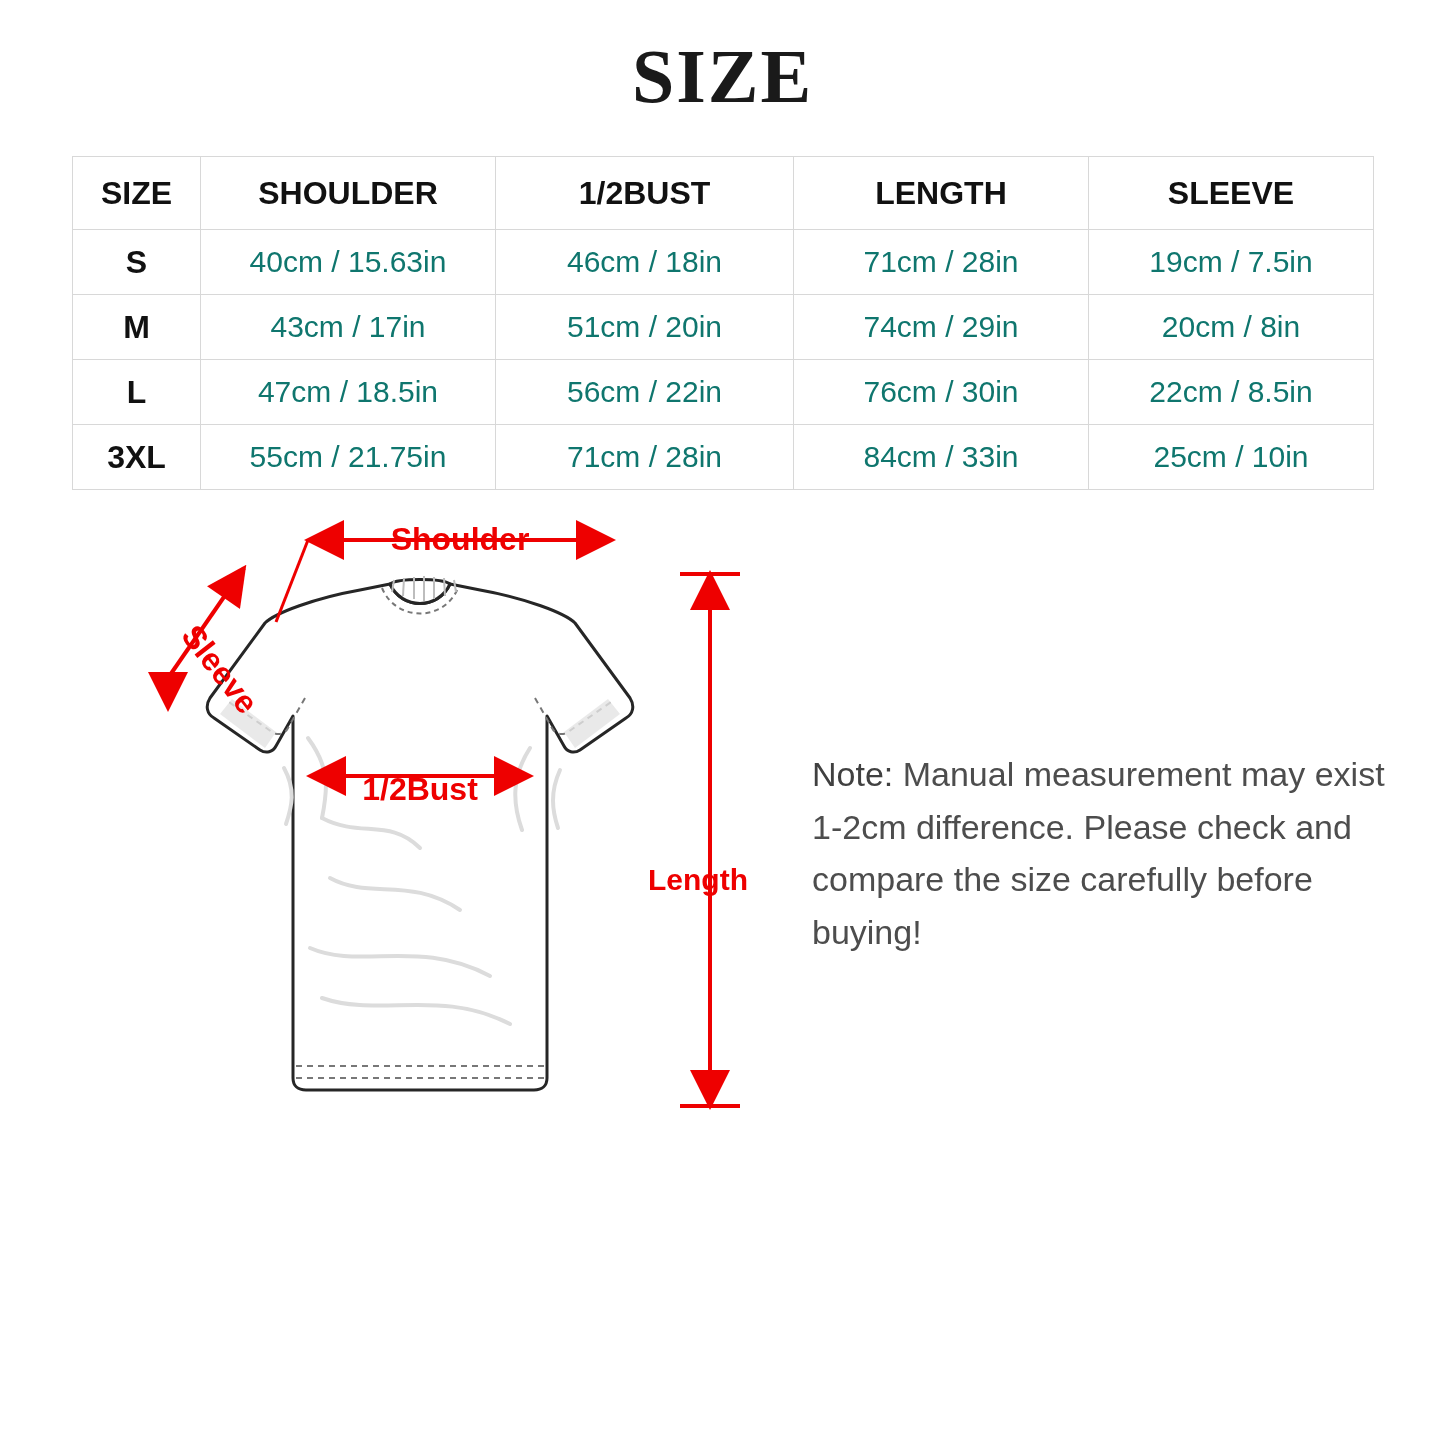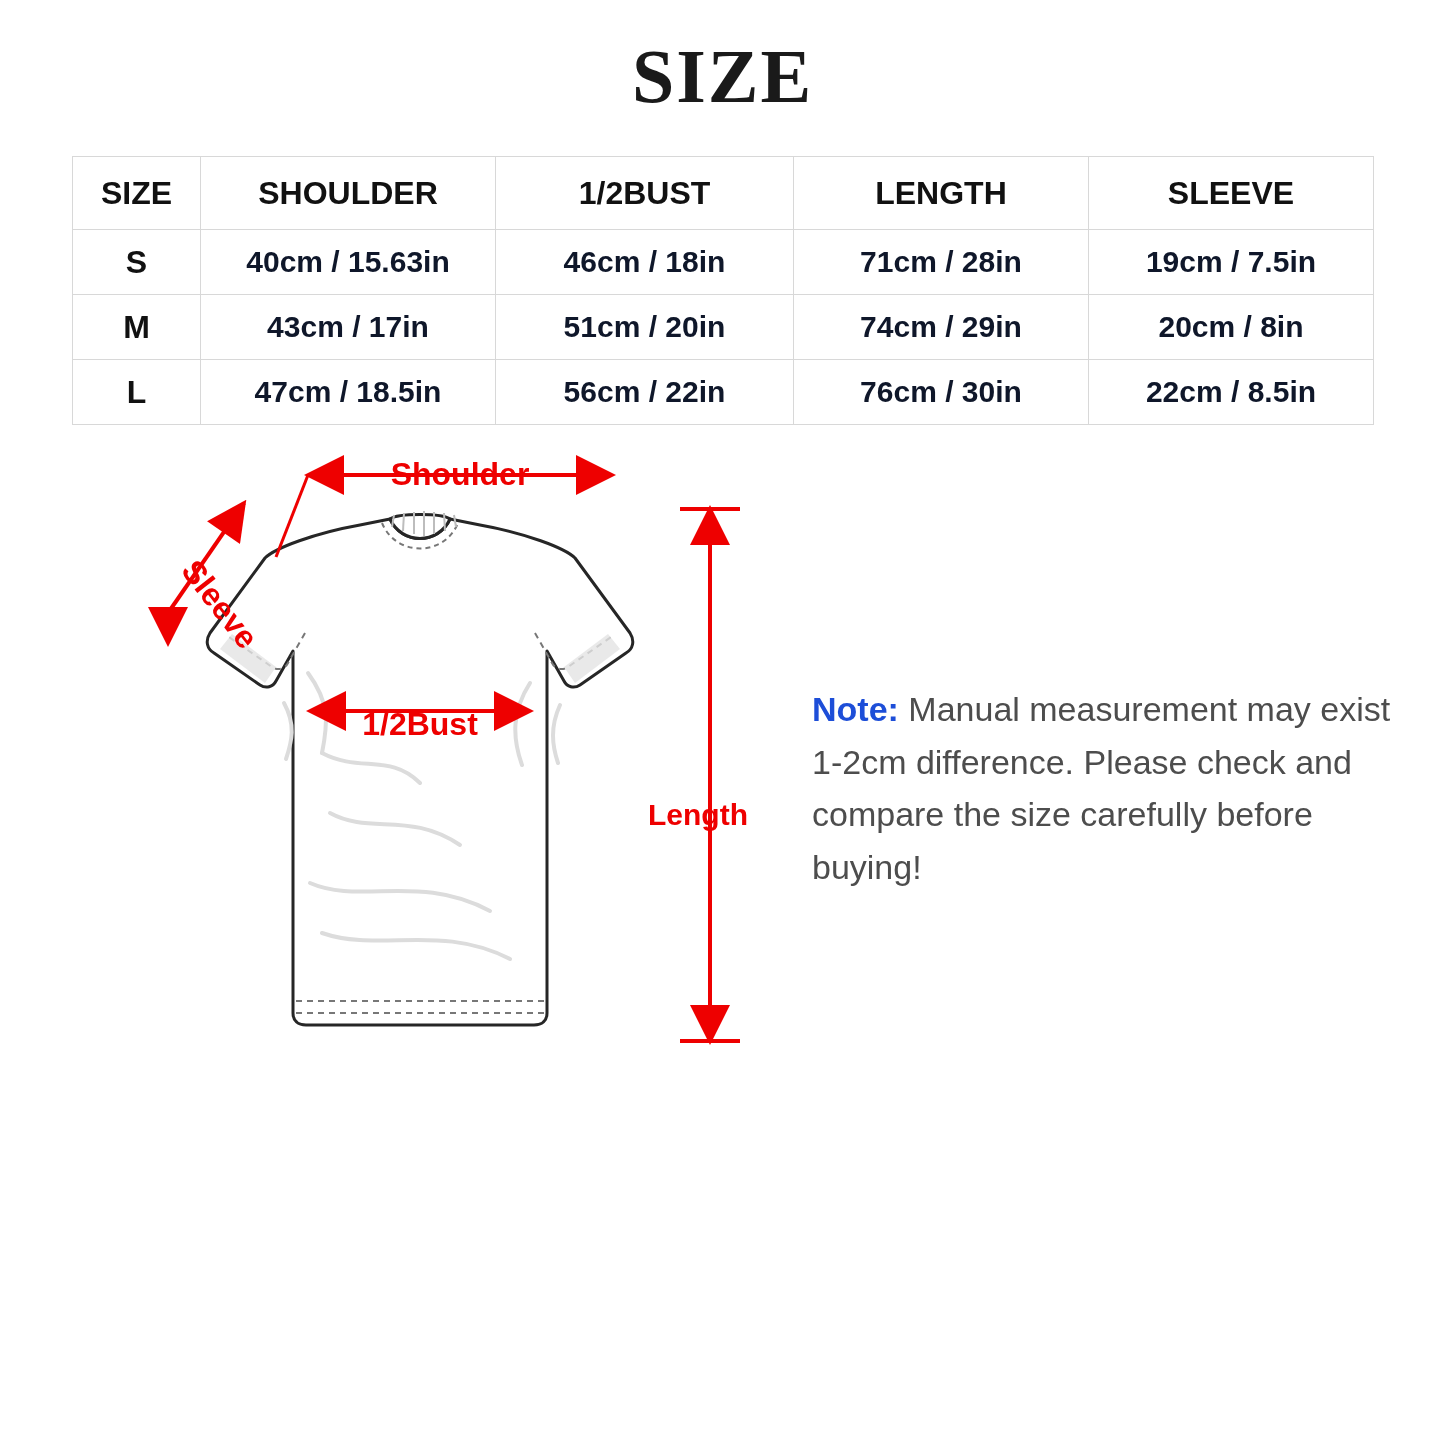--- a/index.html
+++ b/index.html
@@ -34,24 +34,24 @@
   table.size-table {
     border-collapse: collapse;
     width: 1301px;
     table-layout: fixed;
   }
   table.size-table th,
   table.size-table td {
     border: 1px solid #d8d8d8;
     text-align: center;
     font-size: 30px;
-    color: #0f172a;
+    color: #0f766e;
     height: 64px;
     padding: 0;
-    font-weight: bold;
+    font-weight: normal;
   }
   table.size-table th {
     font-weight: bold;
     color: #111111;
     font-size: 32px;
     height: 72px;
   }
   table.size-table td.size-col {
     font-weight: bold;
     color: #111111;
@@ -80,22 +80,22 @@
   .note {
     position: absolute;
     left: 812px;
     top: 230px;
     width: 580px;
     font-size: 34px;
     line-height: 1.55;
     color: #4d4d4d;
   }
   .note b {
-    color: #1d4ed8;
-    font-weight: bold;
+    color: #404040;
+    font-weight: normal;
   }
   .length-label {
     position: absolute;
     left: 648px;
     top: 345px;
     color: #ee0000;
     font-size: 30px;
     font-weight: bold;
   }
 </style>
@@ -136,20 +136,27 @@
         <td>51cm / 20in</td>
         <td>74cm / 29in</td>
         <td>20cm / 8in</td>
       </tr>
       <tr>
         <td class="size-col">L</td>
         <td>47cm / 18.5in</td>
         <td>56cm / 22in</td>
         <td>76cm / 30in</td>
         <td>22cm / 8.5in</td>
+      </tr>
+      <tr>
+        <td class="size-col">3XL</td>
+        <td>55cm / 21.75in</td>
+        <td>71cm / 28in</td>
+        <td>84cm / 33in</td>
+        <td>25cm / 10in</td>
       </tr>
     </tbody>
   </table>
 </div>
 
 <div class="lower">
 
   <div class="shirt-area">
     <svg width="720" height="660" viewBox="0 0 720 660">
       <defs>

